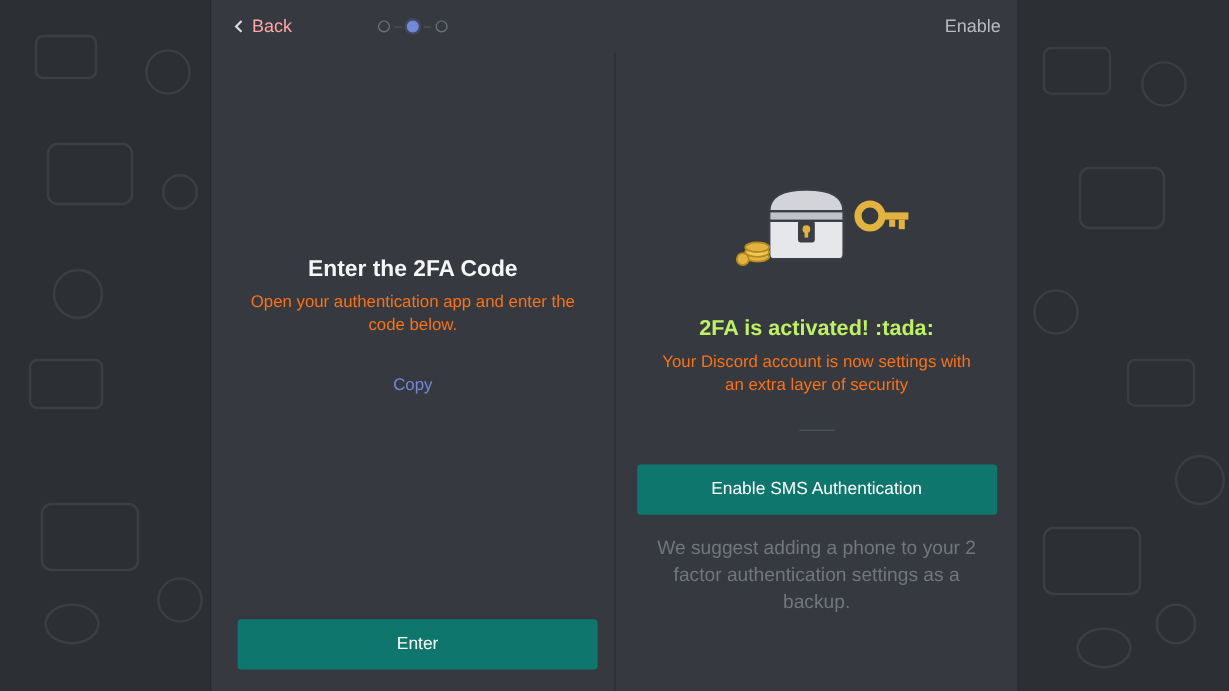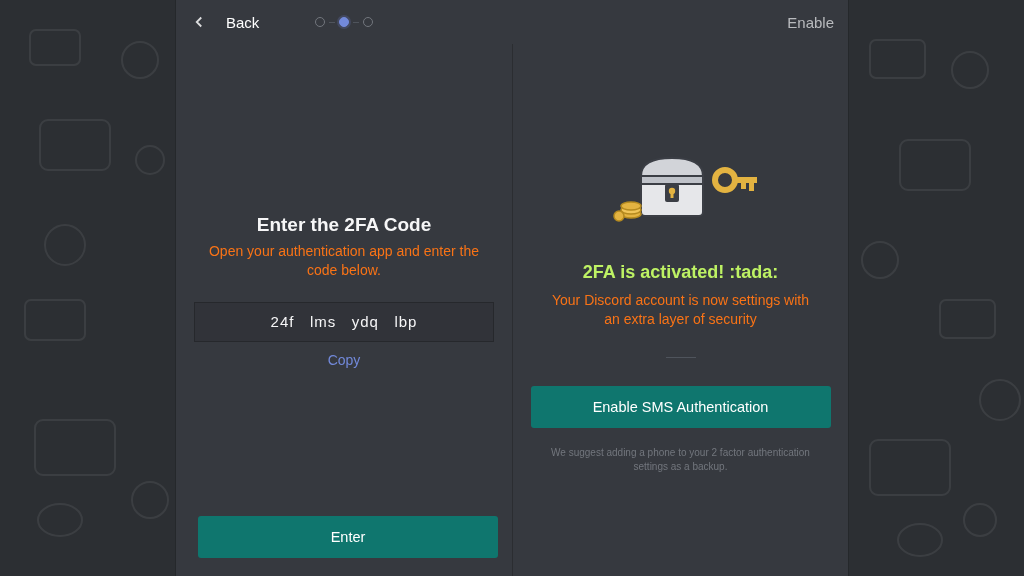--- a/index.html
+++ b/index.html
@@ -40,22 +40,21 @@
     align-items: center;
     padding: 0 14px;
     color: #b9bbbe;
     font-size: 15px;
     border-bottom: 0 solid transparent;
   }
   .back {
     display: flex;
     align-items: center;
     cursor: pointer;
-    color: #ffffff;
-    gap: 16px;
+    color: #fca5a5;
   }
   .back svg { margin-right: 2px; }
   .stepper {
     position: absolute;
     left: 50%;
     transform: translateX(-50%);
     display: flex;
     align-items: center;
     gap: 4px;
     margin-left: -168px; 
@@ -157,21 +156,21 @@
     margin-bottom: 24px;
   }
   .hr-short {
     width: 30px;
     height: 1px;
     background: #4f545c;
     margin: 6px 0 22px 0;
   }
   .hint {
     color: #72767d;
-    font-size: 10px;
+    font-size: 16px;
     text-align: center;
     line-height: 1.4;
     margin-top: 18px;
     max-width: 280px;
   }
   .right-title {
     color: #bef264;
     font-size: 18px;
     font-weight: 700;
     margin: 0 0 8px 0;
@@ -227,21 +226,20 @@
       <span>Enable</span>
     </div>
   </div>
 
   <div class="body">
 
     <div class="panel panel-left">
       <h2>Enter the 2FA Code</h2>
       <p class="subtitle">Open your authentication app and enter the code below.</p>
 
-      <input class="code-field" value="24f   lms   ydq   lbp" style="">
 
       <div class="copy">Copy</div>
 
       <button class="btn btn-next">Enter</button>
     </div>
 
     <div class="panel panel-right">
 
       <div class="illus">
         <svg width="180" height="90" viewBox="0 0 180 90">

